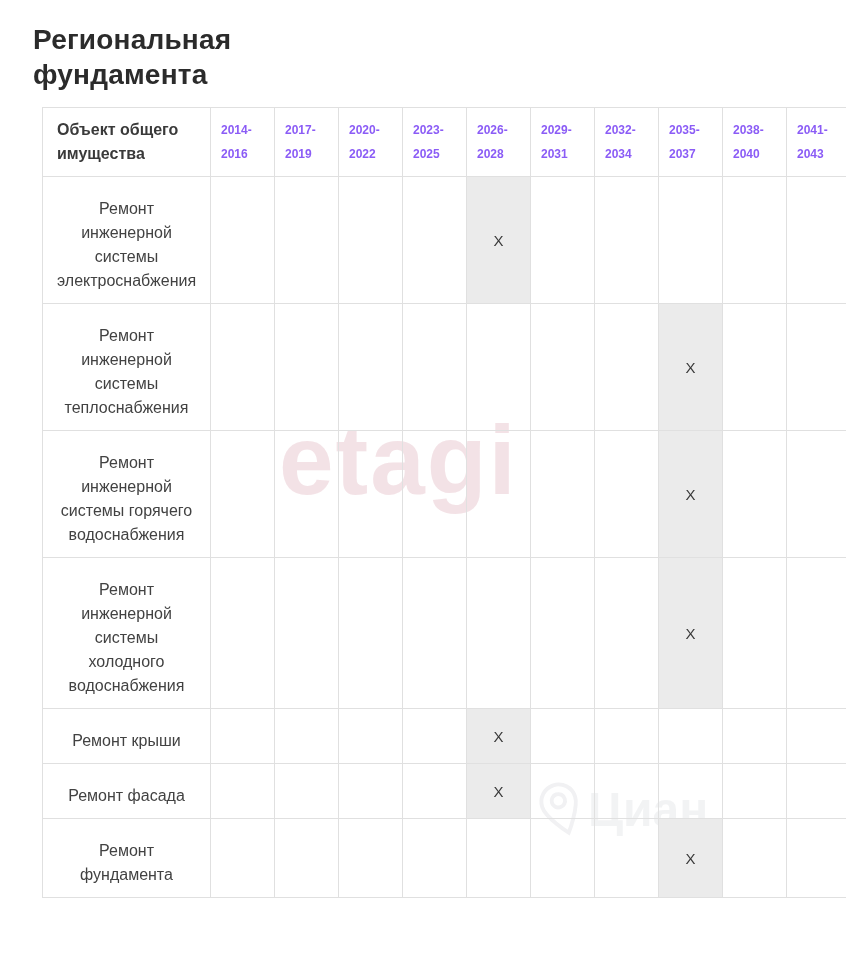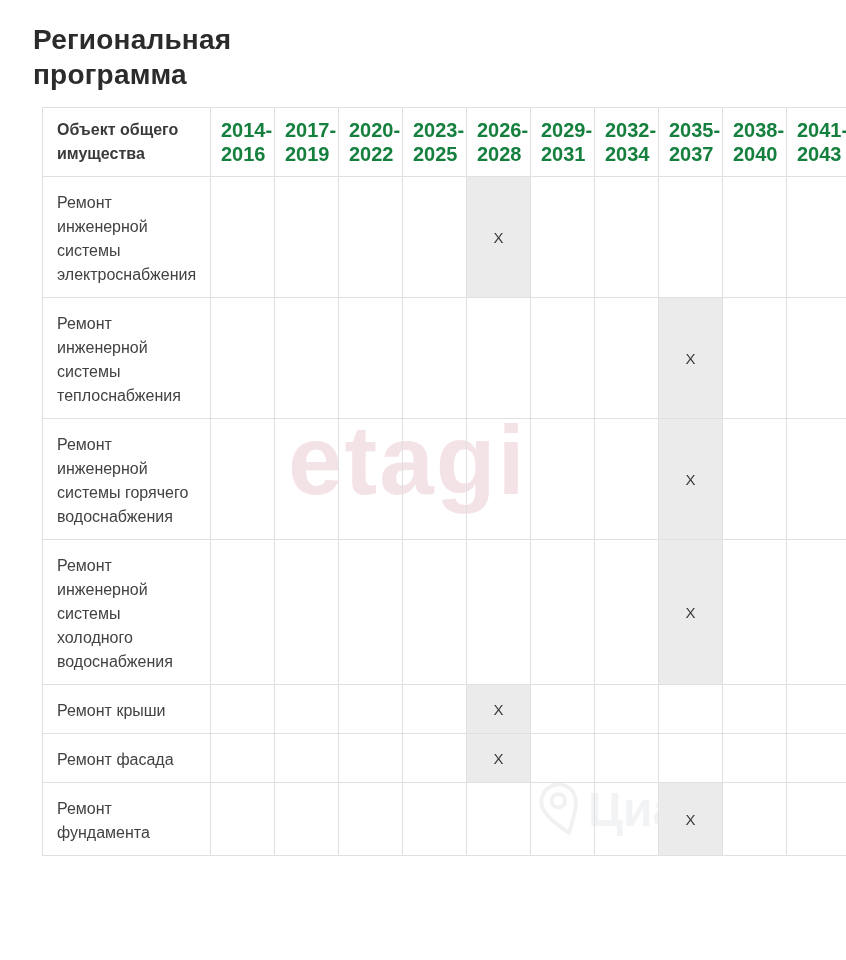--- a/index.html
+++ b/index.html
@@ -20,21 +20,21 @@
     max-width: 285px;
     font-size: 28px;
     line-height: 35px;
     font-weight: 700;
     color: #2b2b2b;
     letter-spacing: 0.2px;
   }
   
   .watermark { position: absolute; z-index: 0; pointer-events: none; user-select: none; }
   .wm-etagi {
-    left: 288px; top: 404px;
+    left: 279px; top: 404px;
     font-size: 98px; font-weight: 700;
     letter-spacing: 2px;
     color: rgba(234, 202, 209, 0.55);
   }
   .wm-cian {
     left: 538px; top: 780px;
     font-size: 48px; font-weight: 700;
     color: rgba(130, 135, 150, 0.10);
     display: flex; align-items: center; gap: 4px;
   }
@@ -60,50 +60,50 @@
     padding: 10px 12px 10px 14px;
     font-size: 16px;
     line-height: 24px;
     font-weight: 700;
     color: #3a3a3a;
   }
   th.period-header {
     text-align: left;
     vertical-align: middle;
     padding: 10px 4px 10px 10px;
-    font-size: 20px;
+    font-size: 12px;
     line-height: 24px;
     font-weight: 700;
-    color: #15803d;
+    color: #8b5cf6;
     white-space: nowrap;
   }
   td.label-cell {
-    text-align: left;
-    vertical-align: middle;
-    padding: 14px 14px 10px 14px;
+    text-align: center;
+    vertical-align: middle;
+    padding: 20px 14px 10px 14px;
     font-size: 16px;
     line-height: 24px;
     color: #424242;
   }
   td.period-cell {
     text-align: center;
     vertical-align: middle;
     font-size: 15px;
     color: #3a3a3a;
   }
   td.period-cell.marked {
     background: #ebebeb;
   }
 </style>
 </head>
 <body>
 
 <main>
 
-  <h1 class="page-title">Региональная программа</h1>
+  <h1 class="page-title">Региональная фундамента</h1>
 
   <div class="watermark wm-etagi">etagi</div>
 
   <div class="watermark wm-cian">
     <svg width="46" height="58" viewBox="0 0 24 30" fill="none" stroke="rgba(130,135,150,0.22)" stroke-width="2">
       <path d="M12 2 C7 2 3 6 3 11 C3 17 12 28 12 28 C12 28 21 17 21 11 C21 6 17 2 12 2 Z"></path>
       <circle cx="12" cy="10.5" r="3.5"></circle>
     </svg>
     <span>Циан</span>
   </div>

